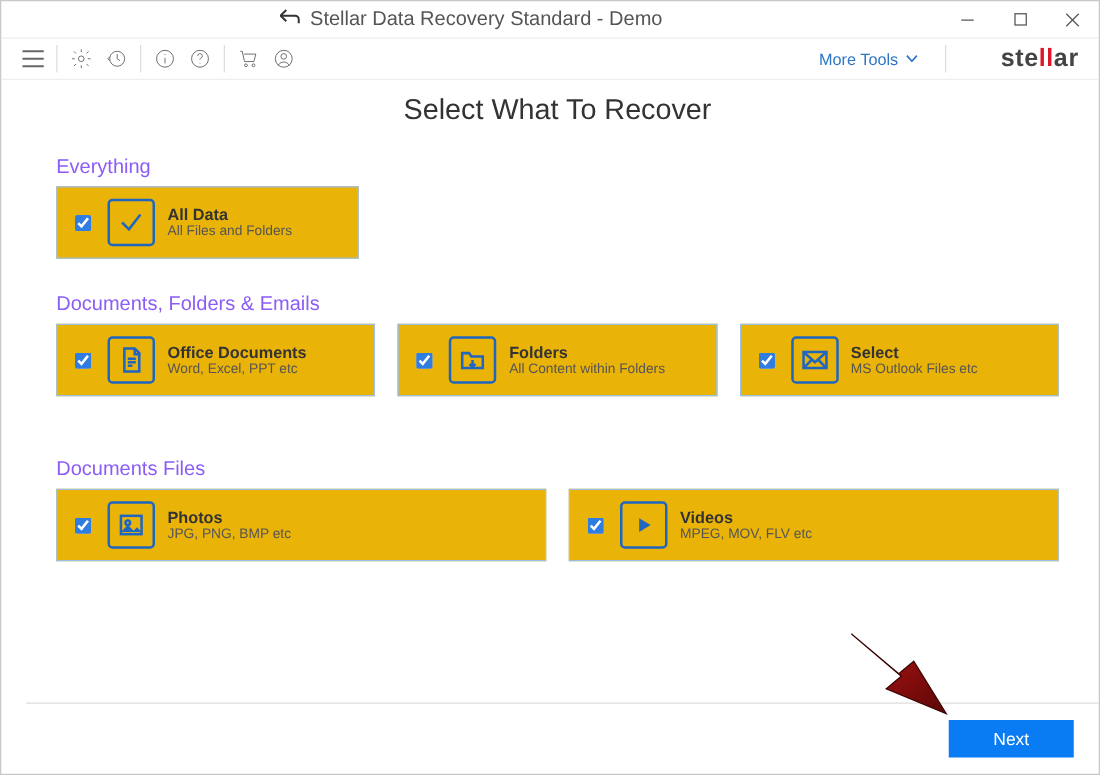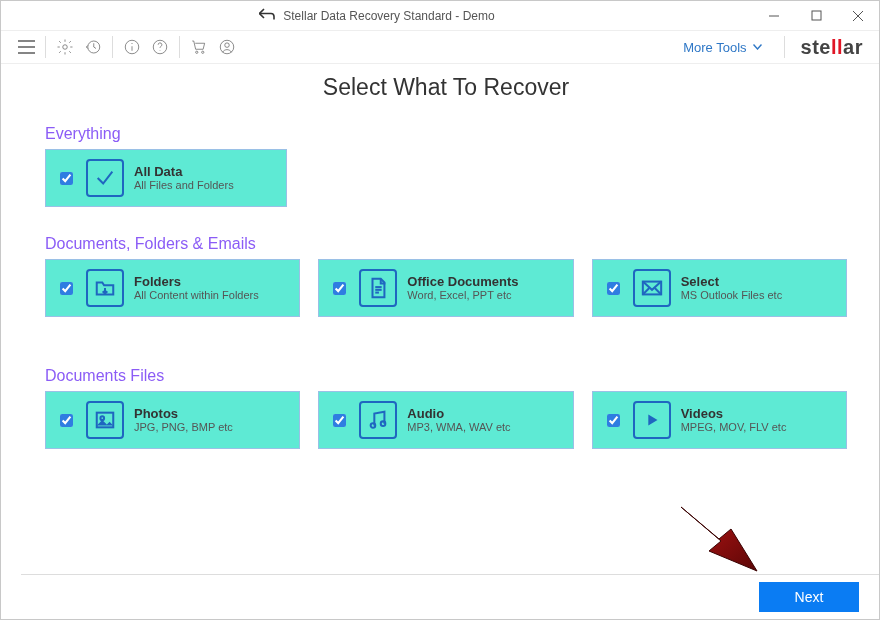--- a/index.html
+++ b/index.html
@@ -9,71 +9,71 @@
     background:#fff;
     width:880px; height:620px;
     border:1px solid #c8c8c8;
     position:relative; overflow:hidden;
   }
 
   
   .titlebar {
     height:30px; display:flex; align-items:center;
     border-bottom:1px solid #eee;
-    font-size:12px; color:#555;
+    font-size:16px; color:#555;
   }
   .titlebar .title-area {
     flex:1; display:flex; align-items:center; justify-content:center; gap:8px;
   }
   .titlebar .win-controls { display:flex; align-items:center; }
   .win-btn { width:42px; height:29px; display:flex; align-items:center; justify-content:center; color:#555; }
   .win-btn svg{stroke:#555}
 
   
   .toolbar {
     height:33px; display:flex; align-items:center; padding:0 16px;
     border-bottom:1px solid #eee; gap:8px; position:relative;text-align:center;
   }
   .tool-group { display:flex; align-items:center; gap:10px; }
   .tool-sep { width:1px; height:22px; background:#ddd; margin:0 2px;}
   .tool-icon { width:18px; height:18px; display:flex; align-items:center; justify-content:center; color:#666;}
   .tool-icon svg{stroke:#666; fill:none;}
   .toolbar .spacer { flex:1; }
   .more-tools { color:#2e77c6; font-size:13px; display:flex; align-items:center; gap:6px; cursor:pointer;}
-  .brand { font-size:20px; font-weight:600; color:#444; margin-left:6px; letter-spacing:0.5px;}
+  .brand { font-size:20px; font-weight:600; color:#444; margin-left:34px; letter-spacing:0.5px;}
   .brand .l-hi { color:#e01626; }
 
   
   .main { padding:8px 32px 0 44px; }
   h1.page-title { font-size:23px; font-weight:400; color:#333; text-align:center; margin:2px 0 24px 0; }
 
   .section-heading { font-size:16px; color:#8b5cf6; margin:24px 0 6px 0; font-weight:400; }
 
   .card-row { display:flex; gap:18px; }
   .card {
     border:1px solid #9ac0e6;
-    background:#5eead4;
+    background:#eab308;
     height:58px;
     display:flex; align-items:center;
     padding:0 10px;
     gap:10px;
     flex:1;
   }
   .card.wide { width:242px; flex:0 0 242px; }
   .card input[type=checkbox]{ width:13px; height:13px; accent-color:#2f7de1; }
   .card-icon { width:38px; height:38px; border:2px solid #1f66c0; border-radius:4px; display:flex; align-items:center; justify-content:center; flex:0 0 38px;}
   .card-icon svg { stroke:#1f66c0; fill:none; stroke-width:2.2; }
   .card-texts { display:flex; flex-direction:column; line-height:1.2;}
   .card-title { font-weight:700; font-size:13px; color:#333;}
   .card-sub { font-size:11px; color:#555; }
 
   
   .footer {
     position:absolute; left:0; right:0; bottom:0;
-    height:45px; border-top:1px solid #ddd;
+    height:57px; border-top:1px solid #ddd;
     display:flex; align-items:center; justify-content:flex-end; padding:0 20px;margin-left:20px;
   }
   .next-btn {
     background:#0a7cf3; color:#fff; border:none;
     width:100px; height:30px; font-size:14px; cursor:pointer;
   }
 
   
   .arrow {
     position:absolute; right:120px; bottom:30px; width:90px; height:90px;
@@ -200,49 +200,49 @@
       </div>
     </div>
   </div>
 
   <div class="section-heading" style="margin-top:28px">Documents, Folders &amp; Emails</div>
   <div class="card-row">
     <div class="card">
       <input type="checkbox" checked="" style="">
       <div class="card-icon">
         <svg width="22" height="22" viewBox="0 0 24 24">
-            <path d="M3 6h6l2 3h10v10H3z"></path>
-            <path d="M12 12v5"></path>
-            <path d="M9.5 15.5 L12 18 L14.5 15.5"></path>
-          </svg>
-      </div>
-      <div class="card-texts">
-        <span class="card-title">Folders</span>
-        <span class="card-sub">All Content within Folders</span>
-      </div>
-    </div>
-    <div class="card">
-      <input type="checkbox" checked="" style="">
-      <div class="card-icon">
-        <svg width="22" height="22" viewBox="0 0 24 24">
             <path d="M6 2h9l4 4v16H6z"></path>
             <path d="M15 2v5h5"></path>
             <line x1="9" y1="11" x2="16" y2="11"></line>
             <line x1="9" y1="14" x2="16" y2="14"></line>
             <line x1="9" y1="17" x2="13" y2="17"></line>
           </svg>
       </div>
       <div class="card-texts">
         <span class="card-title">Office Documents</span>
         <span class="card-sub">Word, Excel, PPT etc</span>
       </div>
     </div>
     <div class="card">
       <input type="checkbox" checked="" style="">
       <div class="card-icon">
+        <svg width="22" height="22" viewBox="0 0 24 24">
+            <path d="M3 6h6l2 3h10v10H3z"></path>
+            <path d="M12 12v5"></path>
+            <path d="M9.5 15.5 L12 18 L14.5 15.5"></path>
+          </svg>
+      </div>
+      <div class="card-texts">
+        <span class="card-title">Folders</span>
+        <span class="card-sub">All Content within Folders</span>
+      </div>
+    </div>
+    <div class="card">
+      <input type="checkbox" checked="" style="">
+      <div class="card-icon">
         <svg width="24" height="22" viewBox="0 0 24 24">
             <rect x="2" y="5" width="20" height="14"></rect>
             <path d="M2 5 L12 14 L22 5"></path>
             <path d="M2 19 L9 12"></path>
             <path d="M22 19 L15 12"></path>
           </svg>
       </div>
       <div class="card-texts">
         <span class="card-title">Select</span>
         <span class="card-sub">MS Outlook Files etc</span>
@@ -257,34 +257,20 @@
       <div class="card-icon">
         <svg width="22" height="22" viewBox="0 0 24 24">
             <rect x="3" y="4" width="18" height="16"></rect>
             <circle cx="9" cy="10" r="2"></circle>
             <path d="M3 18 L9 12 L14 17 L17 14 L21 18" fill="#1f66c0" stroke="none"></path>
           </svg>
       </div>
       <div class="card-texts">
         <span class="card-title">Photos</span>
         <span class="card-sub">JPG, PNG, BMP etc</span>
-      </div>
-    </div>
-    <div class="card">
-      <input type="checkbox" checked="" style="">
-      <div class="card-icon">
-        <svg width="22" height="22" viewBox="0 0 24 24">
-            <path d="M8 18V5l11-2v13"></path>
-            <circle cx="6.5" cy="18" r="2.5"></circle>
-            <circle cx="17.5" cy="16" r="2.5"></circle>
-          </svg>
-      </div>
-      <div class="card-texts">
-        <span class="card-title">Audio</span>
-        <span class="card-sub">MP3, WMA, WAV etc</span>
       </div>
     </div>
     <div class="card">
       <input type="checkbox" checked="" style="">
       <div class="card-icon">
         <svg width="22" height="22" viewBox="0 0 24 24">
             <path d="M8 6 L18 12 L8 18 Z" fill="#1f66c0" stroke="none"></path>
           </svg>
       </div>
       <div class="card-texts">

